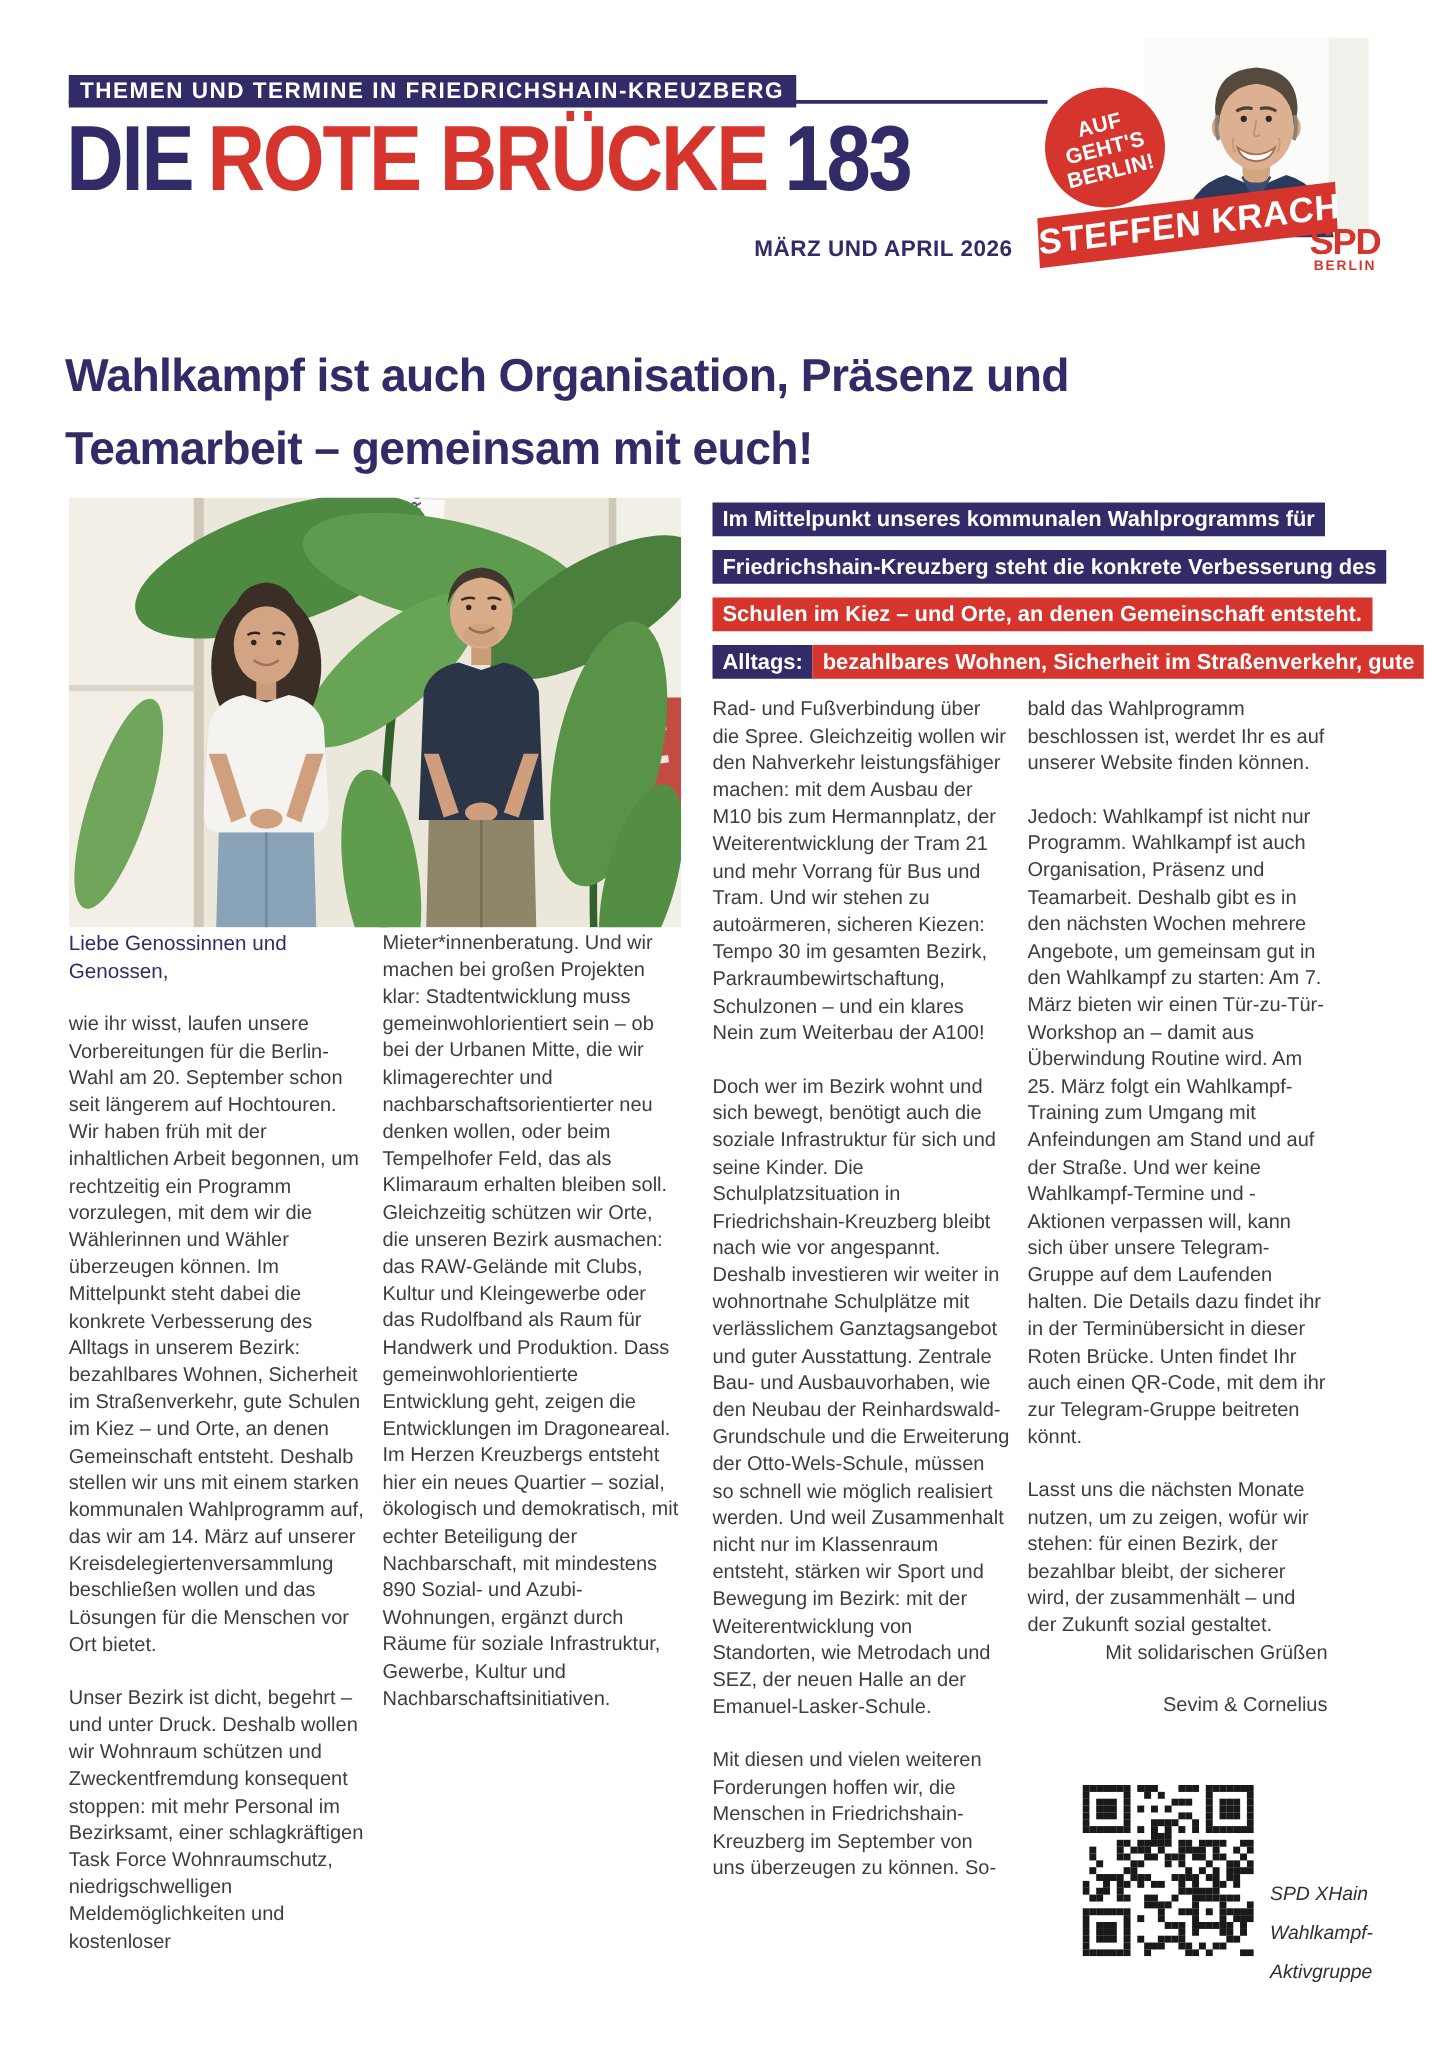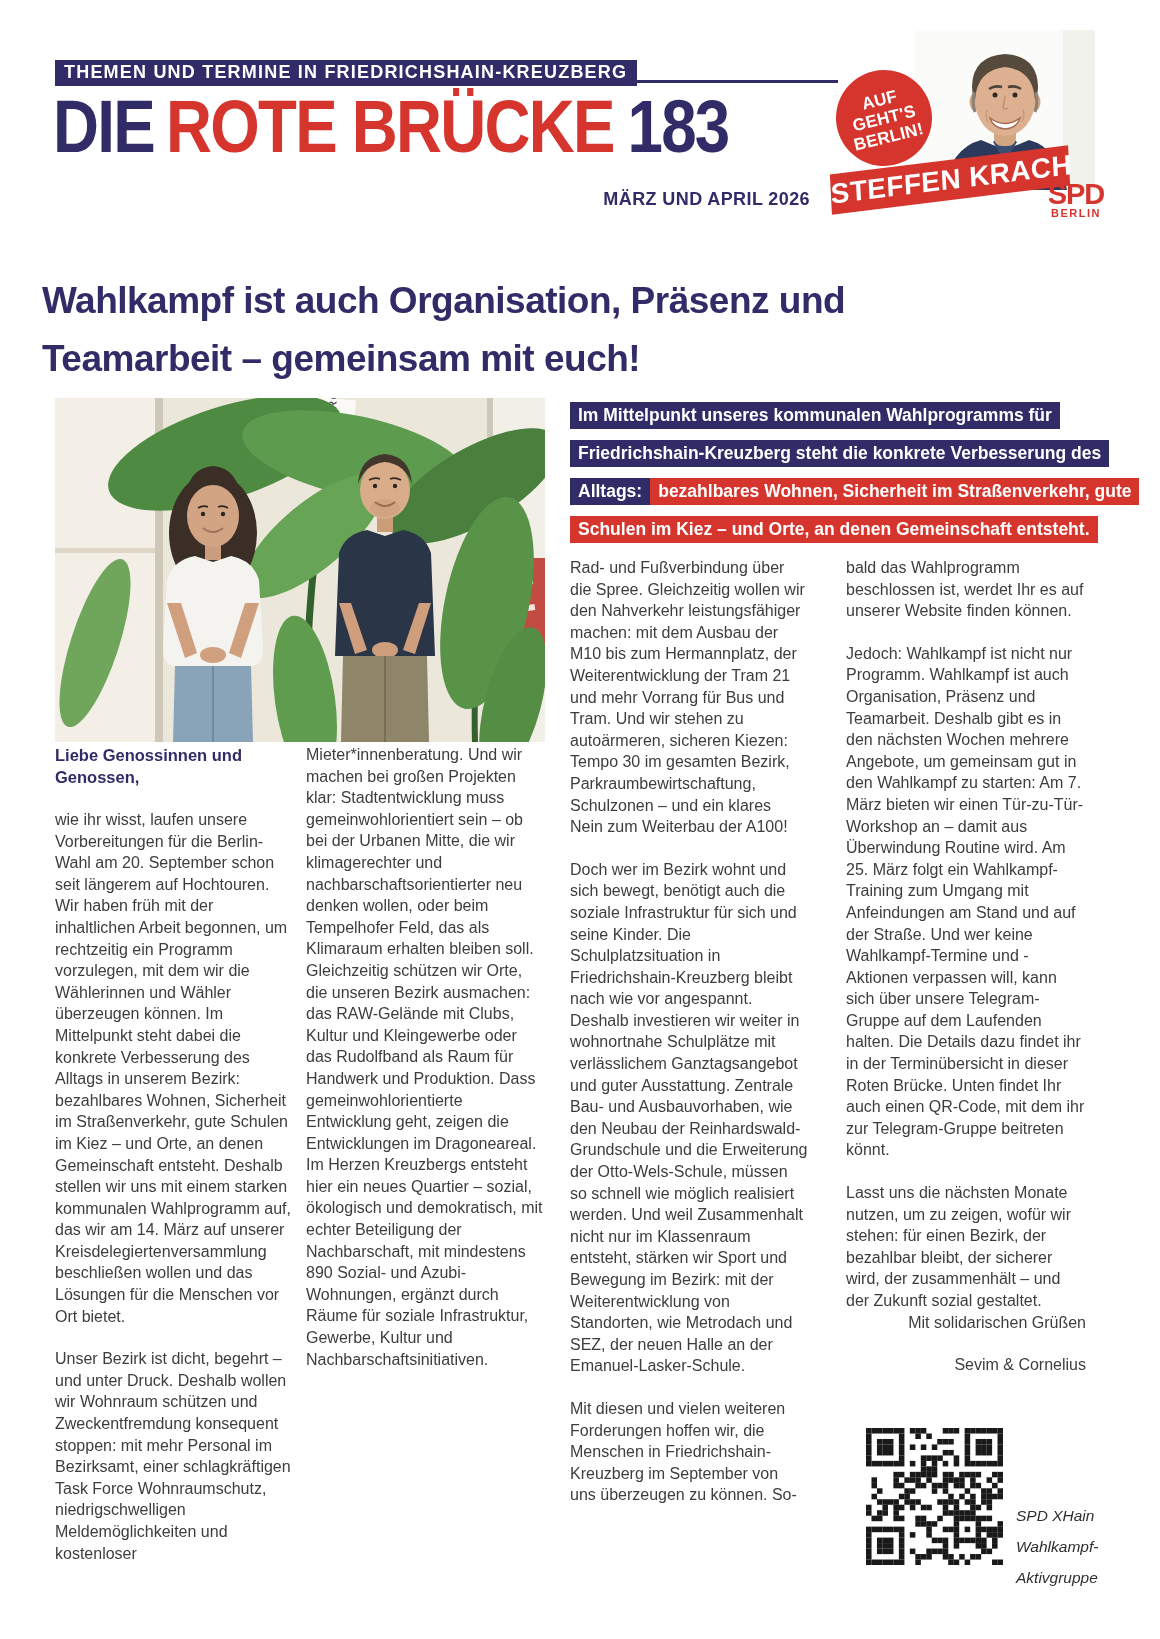--- a/index.html
+++ b/index.html
@@ -34,38 +34,38 @@
   }
   .name-banner{
     position:absolute;left:830px;top:160px;width:240px;height:40px;background:#d6352e;
     transform:rotate(-7deg) skewX(-4deg);color:#ffffff;font-weight:bold;font-size:28px;
     line-height:40px;text-align:center;letter-spacing:0.5px;white-space:nowrap;
   }
   .spd-logo{position:absolute;left:1046px;top:181px;text-align:center;color:#d6352e;width:60px;}
   .spd-logo .spd{font-size:29px;font-weight:bold;letter-spacing:-1px;line-height:26px;}
   .spd-logo .region{font-size:11px;font-weight:bold;letter-spacing:1.5px;line-height:13px;}
   
-  .headline{position:absolute;left:42px;top:272px;color:#312c68;font-weight:bold;font-size:37px;line-height:58px;letter-spacing:-0.5px;}
+  .headline{position:absolute;left:52px;top:272px;color:#312c68;font-weight:bold;font-size:37px;line-height:58px;letter-spacing:-0.5px;}
   
   .feature-photo{position:absolute;left:55px;top:398px;width:490px;height:344px;overflow:hidden;}
   
   .lede{position:absolute;left:570px;top:402px;width:545px;}
   .lede-row{margin-bottom:11px;height:27px;white-space:nowrap;}
   .hl{display:inline-block;font-weight:bold;font-size:17.5px;line-height:20px;padding:3px 8px 4px;color:#ffffff;}
   .hl.navy{background:#312c68;}
   .hl.red{background:#d6352e;}
   
   .col{position:absolute;width:240px;font-size:16px;line-height:21.6px;color:#3d3d3d;}
   .col p{margin:0 0 21px 0;}
   .col p:last-child{margin-bottom:0;}
   .col-1{left:55px;top:744px;}
   .col-2{left:306px;top:744px;}
   .col-3{left:570px;top:557px;width:238px;}
-  .col-4{left:822px;top:557px;margin-left:24px;}
-  .salutation{color:#312c68;font-weight:bold;font-size:16.5px;line-height:22px;margin:0 0 2px 0;}
+  .col-4{left:822px;top:557px;}
+  .salutation{color:#312c68;font-weight:normal;font-size:16.5px;line-height:22px;margin:0 0 2px 0;}
   .signature{text-align:right;margin:0;}
   
   .qr{position:absolute;left:866px;top:1428px;width:137px;height:137px;}
   .qr-caption{position:absolute;left:1016px;top:1500px;width:130px;font-style:italic;font-size:15.5px;line-height:31px;color:#2f2f2f;}
 </style>
 </head>
 <body>
 
 <div class="page">
 
@@ -183,22 +183,22 @@
         <path d="M330,258 L330,344" stroke="#776f55" stroke-width="2"></path>
       </g>
       <ellipse cx="250" cy="302" rx="30" ry="85" fill="#5f9c4e" transform="rotate(-8 250 302)"></ellipse>
       <ellipse cx="458" cy="305" rx="28" ry="78" fill="#548e45" transform="rotate(15 458 305)"></ellipse>
     </svg>
   </div>
 
   <div class="lede">
     <div class="lede-row"><span class="hl navy">Im Mittelpunkt unseres kommunalen Wahlprogramms für</span></div>
     <div class="lede-row"><span class="hl navy">Friedrichshain-Kreuzberg steht die konkrete Verbesserung des</span></div>
+    <div class="lede-row"><span class="hl red">Schulen im Kiez – und Orte, an denen Gemeinschaft entsteht.</span></div>
     <div class="lede-row"><span class="hl navy">Alltags:</span><span class="hl red">bezahlbares Wohnen, Sicherheit im Straßenverkehr, gute</span></div>
-    <div class="lede-row"><span class="hl red">Schulen im Kiez – und Orte, an denen Gemeinschaft entsteht.</span></div>
   </div>
 
   <div class="col col-1">
     <p class="salutation">Liebe Genossinnen und Genossen,</p>
     <p>wie ihr wisst, laufen unsere Vorbereitungen für die Berlin-Wahl am 20. September schon seit längerem auf Hochtouren. Wir haben früh mit der inhaltlichen Arbeit begonnen, um rechtzeitig ein Programm vorzulegen, mit dem wir die Wählerinnen und Wähler überzeugen können. Im Mittelpunkt steht dabei die konkrete Verbesserung des Alltags in unserem Bezirk: bezahlbares Wohnen, Sicherheit im Straßenverkehr, gute Schulen im Kiez – und Orte, an denen Gemeinschaft entsteht. Deshalb stellen wir uns mit einem starken kommunalen Wahlprogramm auf, das wir am 14. März auf unserer Kreisdelegiertenversammlung beschließen wollen und das Lösungen für die Menschen vor Ort bietet.</p>
     <p>Unser Bezirk ist dicht, begehrt – und unter Druck. Deshalb wollen wir Wohnraum schützen und Zweckentfremdung konsequent stoppen: mit mehr Personal im Bezirksamt, einer schlagkräftigen Task Force Wohnraumschutz, niedrigschwelligen Meldemöglichkeiten und kostenloser</p>
   </div>
 
   <div class="col col-2">
     <p>Mieter*innenberatung. Und wir machen bei großen Projekten klar: Stadtentwicklung muss gemeinwohlorientiert sein – ob bei der Urbanen Mitte, die wir klimagerechter und nachbarschaftsorientierter neu denken wollen, oder beim Tempelhofer Feld, das als Klimaraum erhalten bleiben soll. Gleichzeitig schützen wir Orte, die unseren Bezirk ausmachen: das RAW-Gelände mit Clubs, Kultur und Kleingewerbe oder das Rudolfband als Raum für Handwerk und Produktion. Dass gemeinwohlorientierte Entwicklung geht, zeigen die Entwicklungen im Dragoneareal. Im Herzen Kreuzbergs entsteht hier ein neues Quartier – sozial, ökologisch und demokratisch, mit echter Beteiligung der Nachbarschaft, mit mindestens 890 Sozial- und Azubi-Wohnungen, ergänzt durch Räume für soziale Infrastruktur, Gewerbe, Kultur und Nachbarschaftsinitiativen.</p>

